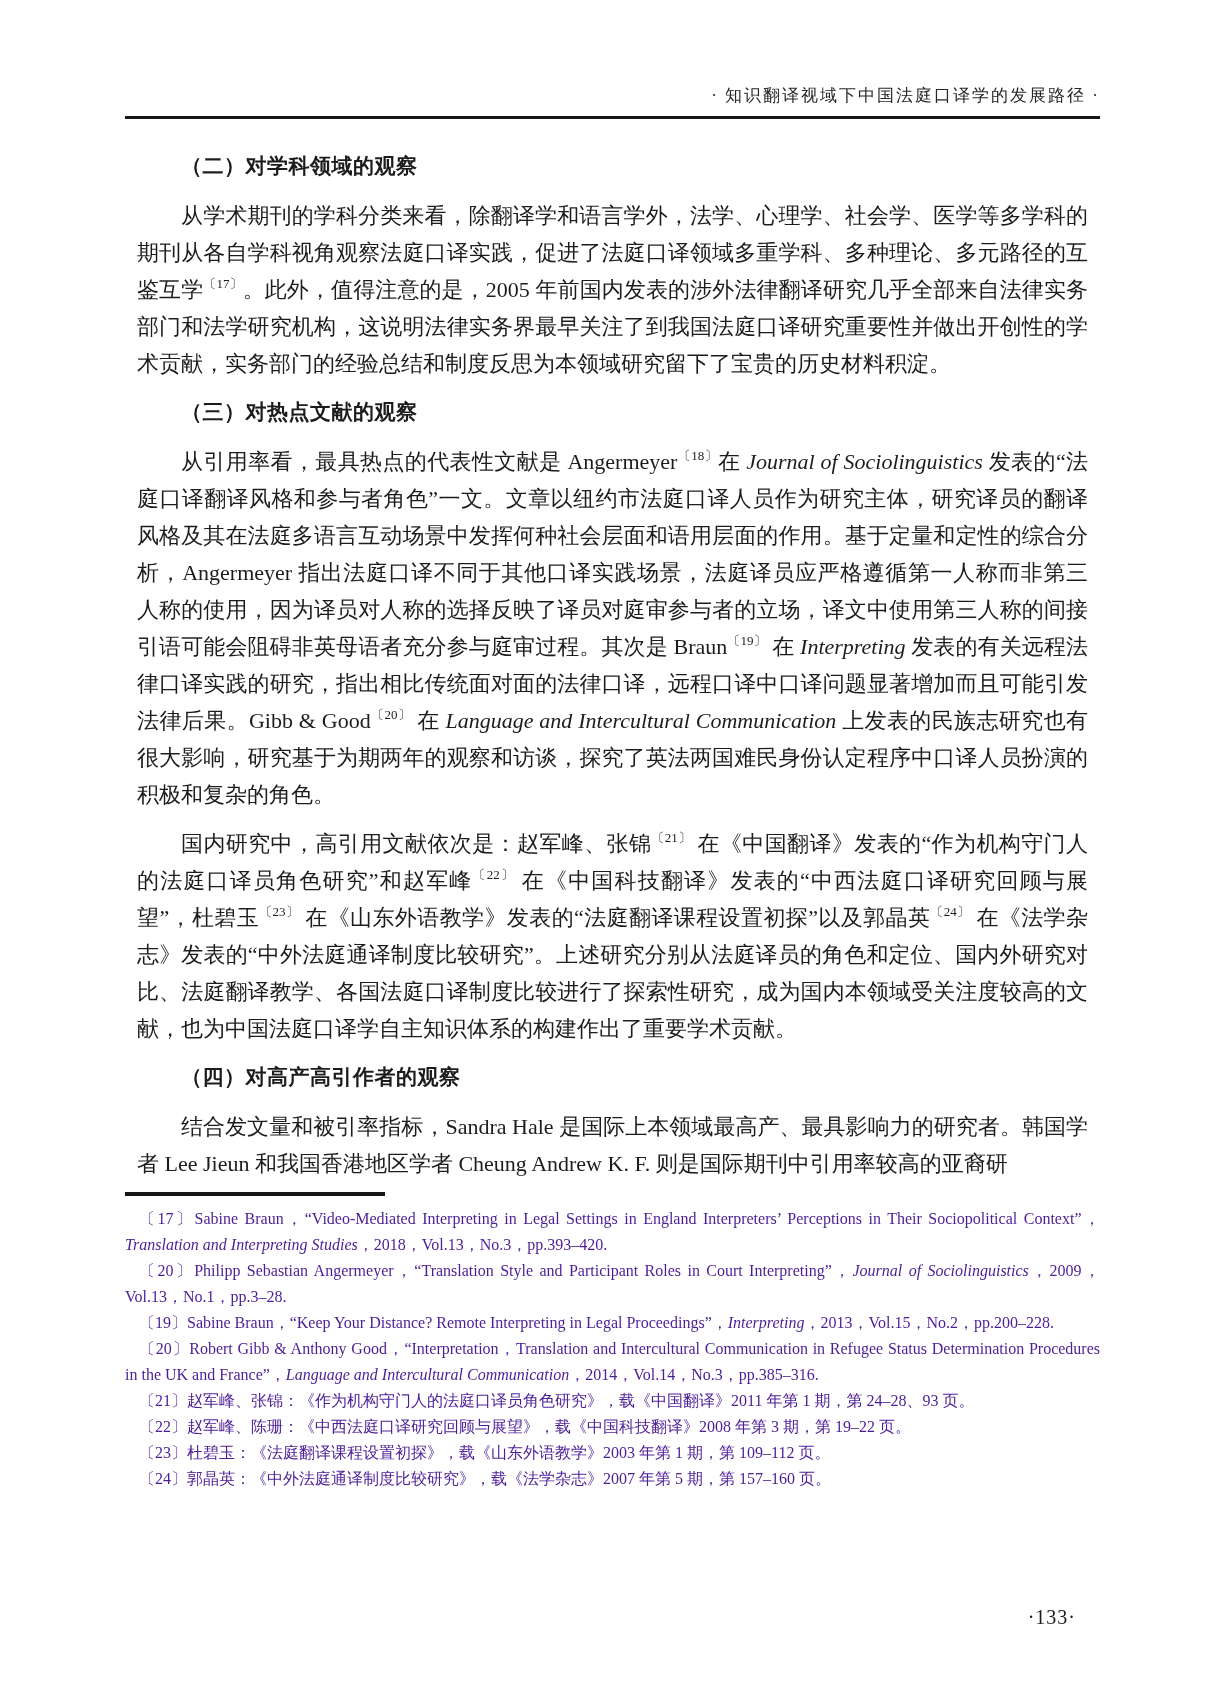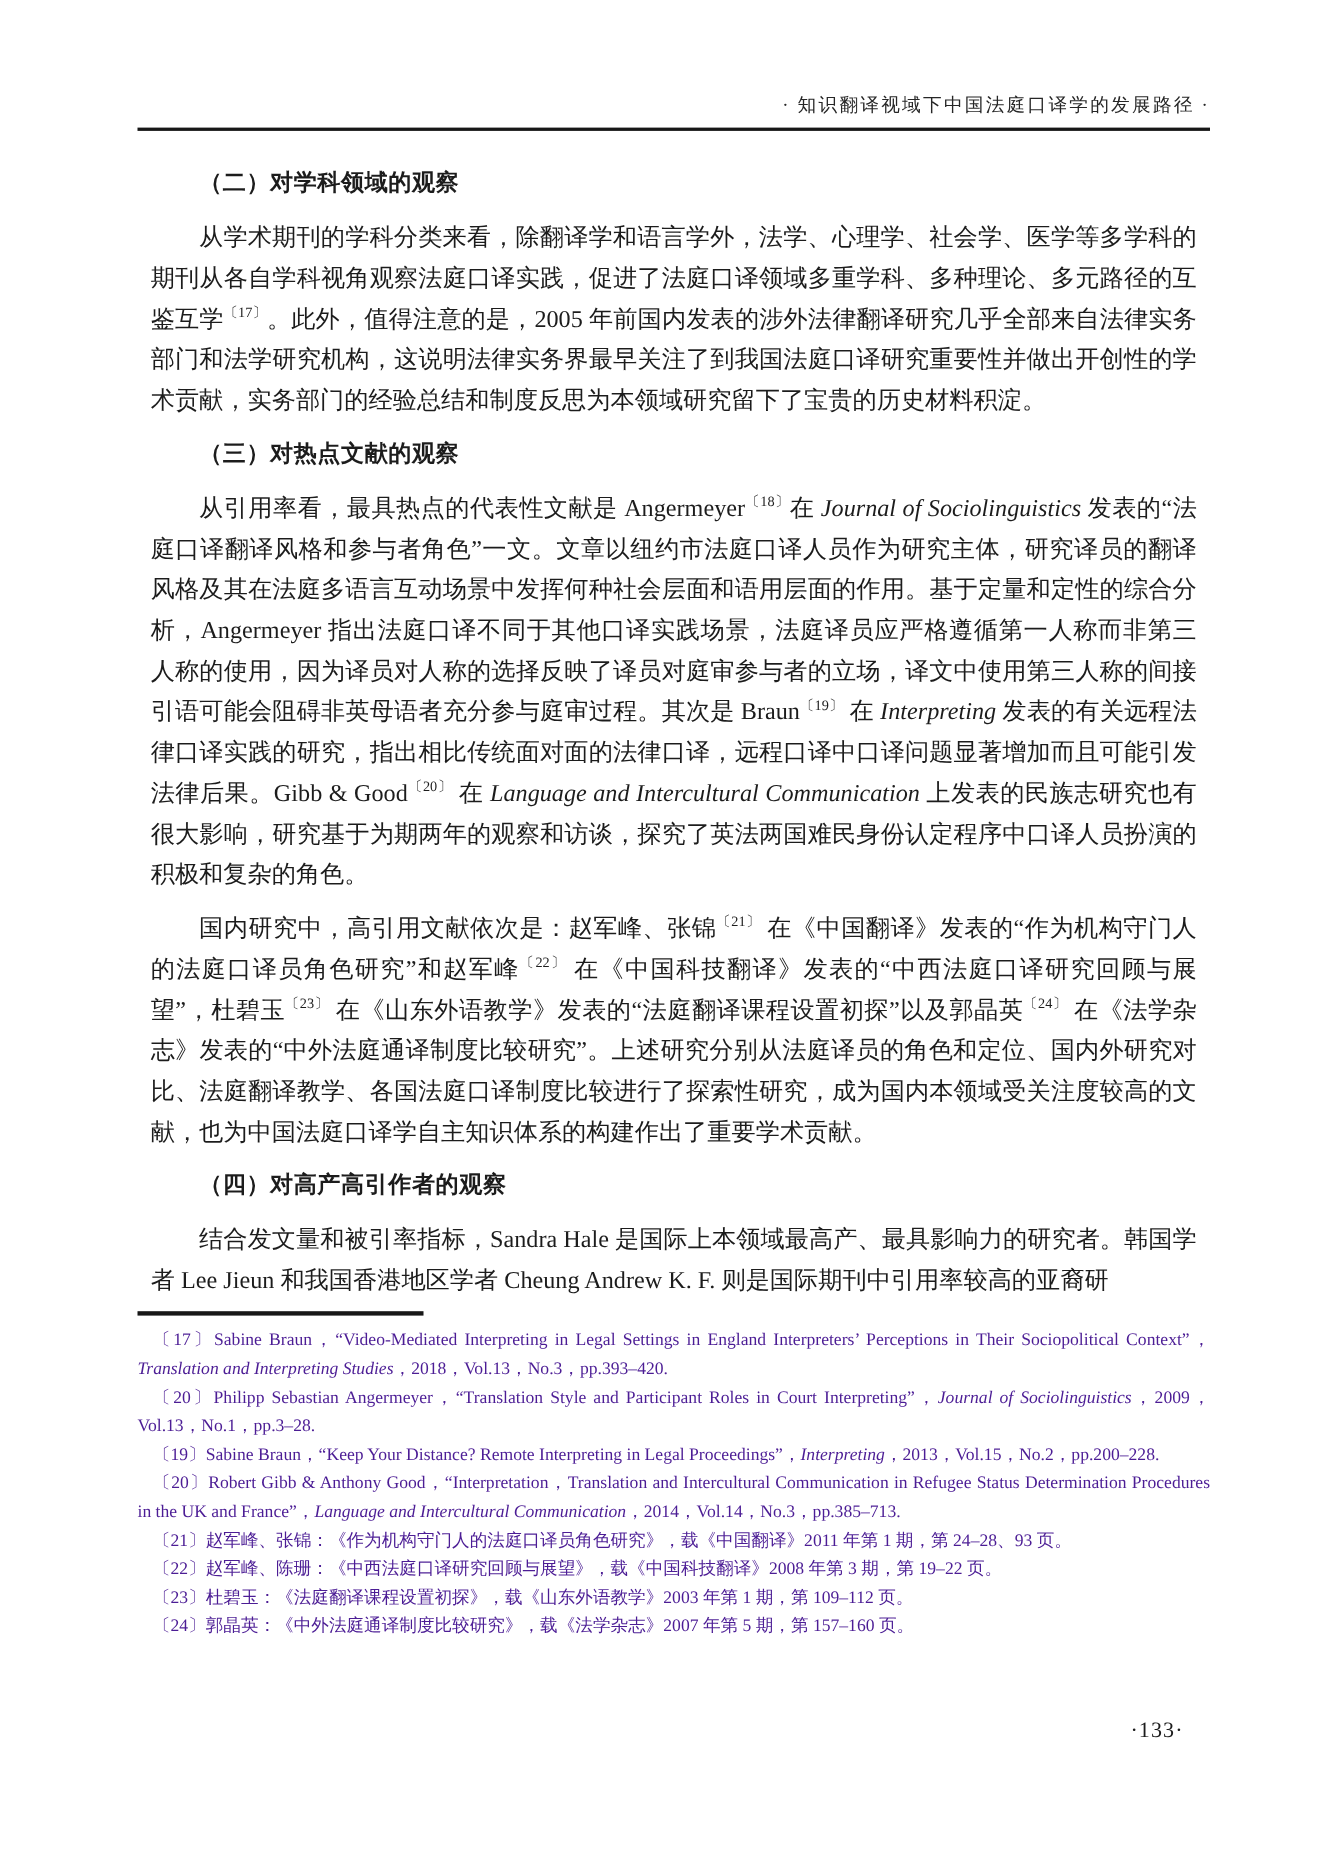--- a/index.html
+++ b/index.html
@@ -87,20 +87,21 @@
     text-align: right;
     padding-right: 0;
     box-sizing: border-box;
   }
   .page-number {
     display: inline-block;
     margin-right: 24px;
     font-size: 20px;
     letter-spacing: 1px;
     color: #1c1c1c;
+    margin-top: 44px;
   }
   i { font-style: italic; }
 </style>
 </head>
 <body>
 
 <div class="page">
 
   <div class="running-header">
     <span>· 知识翻译视域下中国法庭口译学的发展路径 ·</span>
@@ -117,21 +118,21 @@
       <p class="heading"><span>（四）对高产高引作者的观察</span></p>
       <p class="para"><span>结合发文量和被引率指标，Sandra Hale 是国际上本领域最高产、最具影响力的研究者。韩国学者 Lee Jieun 和我国香港地区学者 Cheung Andrew K. F. 则是国际期刊中引用率较高的亚裔研</span></p>
     </main>
 
   <div class="footnote-sep"></div>
 
   <section class="footnotes" id="footnotes">
       <p class="footnote"><span>〔17〕Sabine Braun，“Video-Mediated Interpreting in Legal Settings in England Interpreters’ Perceptions in Their Sociopolitical Context”，</span><i>Translation and Interpreting Studies</i><span>，2018，Vol.13，No.3，pp.393–420.</span></p>
       <p class="footnote"><span>〔20〕Philipp Sebastian Angermeyer，“Translation Style and Participant Roles in Court Interpreting”，</span><i>Journal of Sociolinguistics</i><span>，2009，Vol.13，No.1，pp.3–28.</span></p>
       <p class="footnote"><span>〔19〕Sabine Braun，“Keep Your Distance? Remote Interpreting in Legal Proceedings”，</span><i>Interpreting</i><span>，2013，Vol.15，No.2，pp.200–228.</span></p>
-      <p class="footnote"><span>〔20〕Robert Gibb &amp; Anthony Good，“Interpretation，Translation and Intercultural Communication in Refugee Status Determination Procedures in the UK and France”，</span><i>Language and Intercultural Communication</i><span>，2014，Vol.14，No.3，pp.385–713.</span></p>
+      <p class="footnote"><span>〔20〕Robert Gibb &amp; Anthony Good，“Interpretation，Translation and Intercultural Communication in Refugee Status Determination Procedures in the UK and France”，</span><i>Language and Intercultural Communication</i><span>，2014，Vol.14，No.3，pp.385–316.</span></p>
       <p class="footnote"><span>〔21〕赵军峰、张锦：《作为机构守门人的法庭口译员角色研究》，载《中国翻译》2011 年第 1 期，第 24–28、93 页。</span></p>
       <p class="footnote"><span>〔22〕赵军峰、陈珊：《中西法庭口译研究回顾与展望》，载《中国科技翻译》2008 年第 3 期，第 19–22 页。</span></p>
       <p class="footnote"><span>〔23〕杜碧玉：《法庭翻译课程设置初探》，载《山东外语教学》2003 年第 1 期，第 109–112 页。</span></p>
       <p class="footnote"><span>〔24〕郭晶英：《中外法庭通译制度比较研究》，载《法学杂志》2007 年第 5 期，第 157–160 页。</span></p>
     </section>
 
   <div class="page-footer">
     <span class="page-number">·133·</span>
   </div>
 

